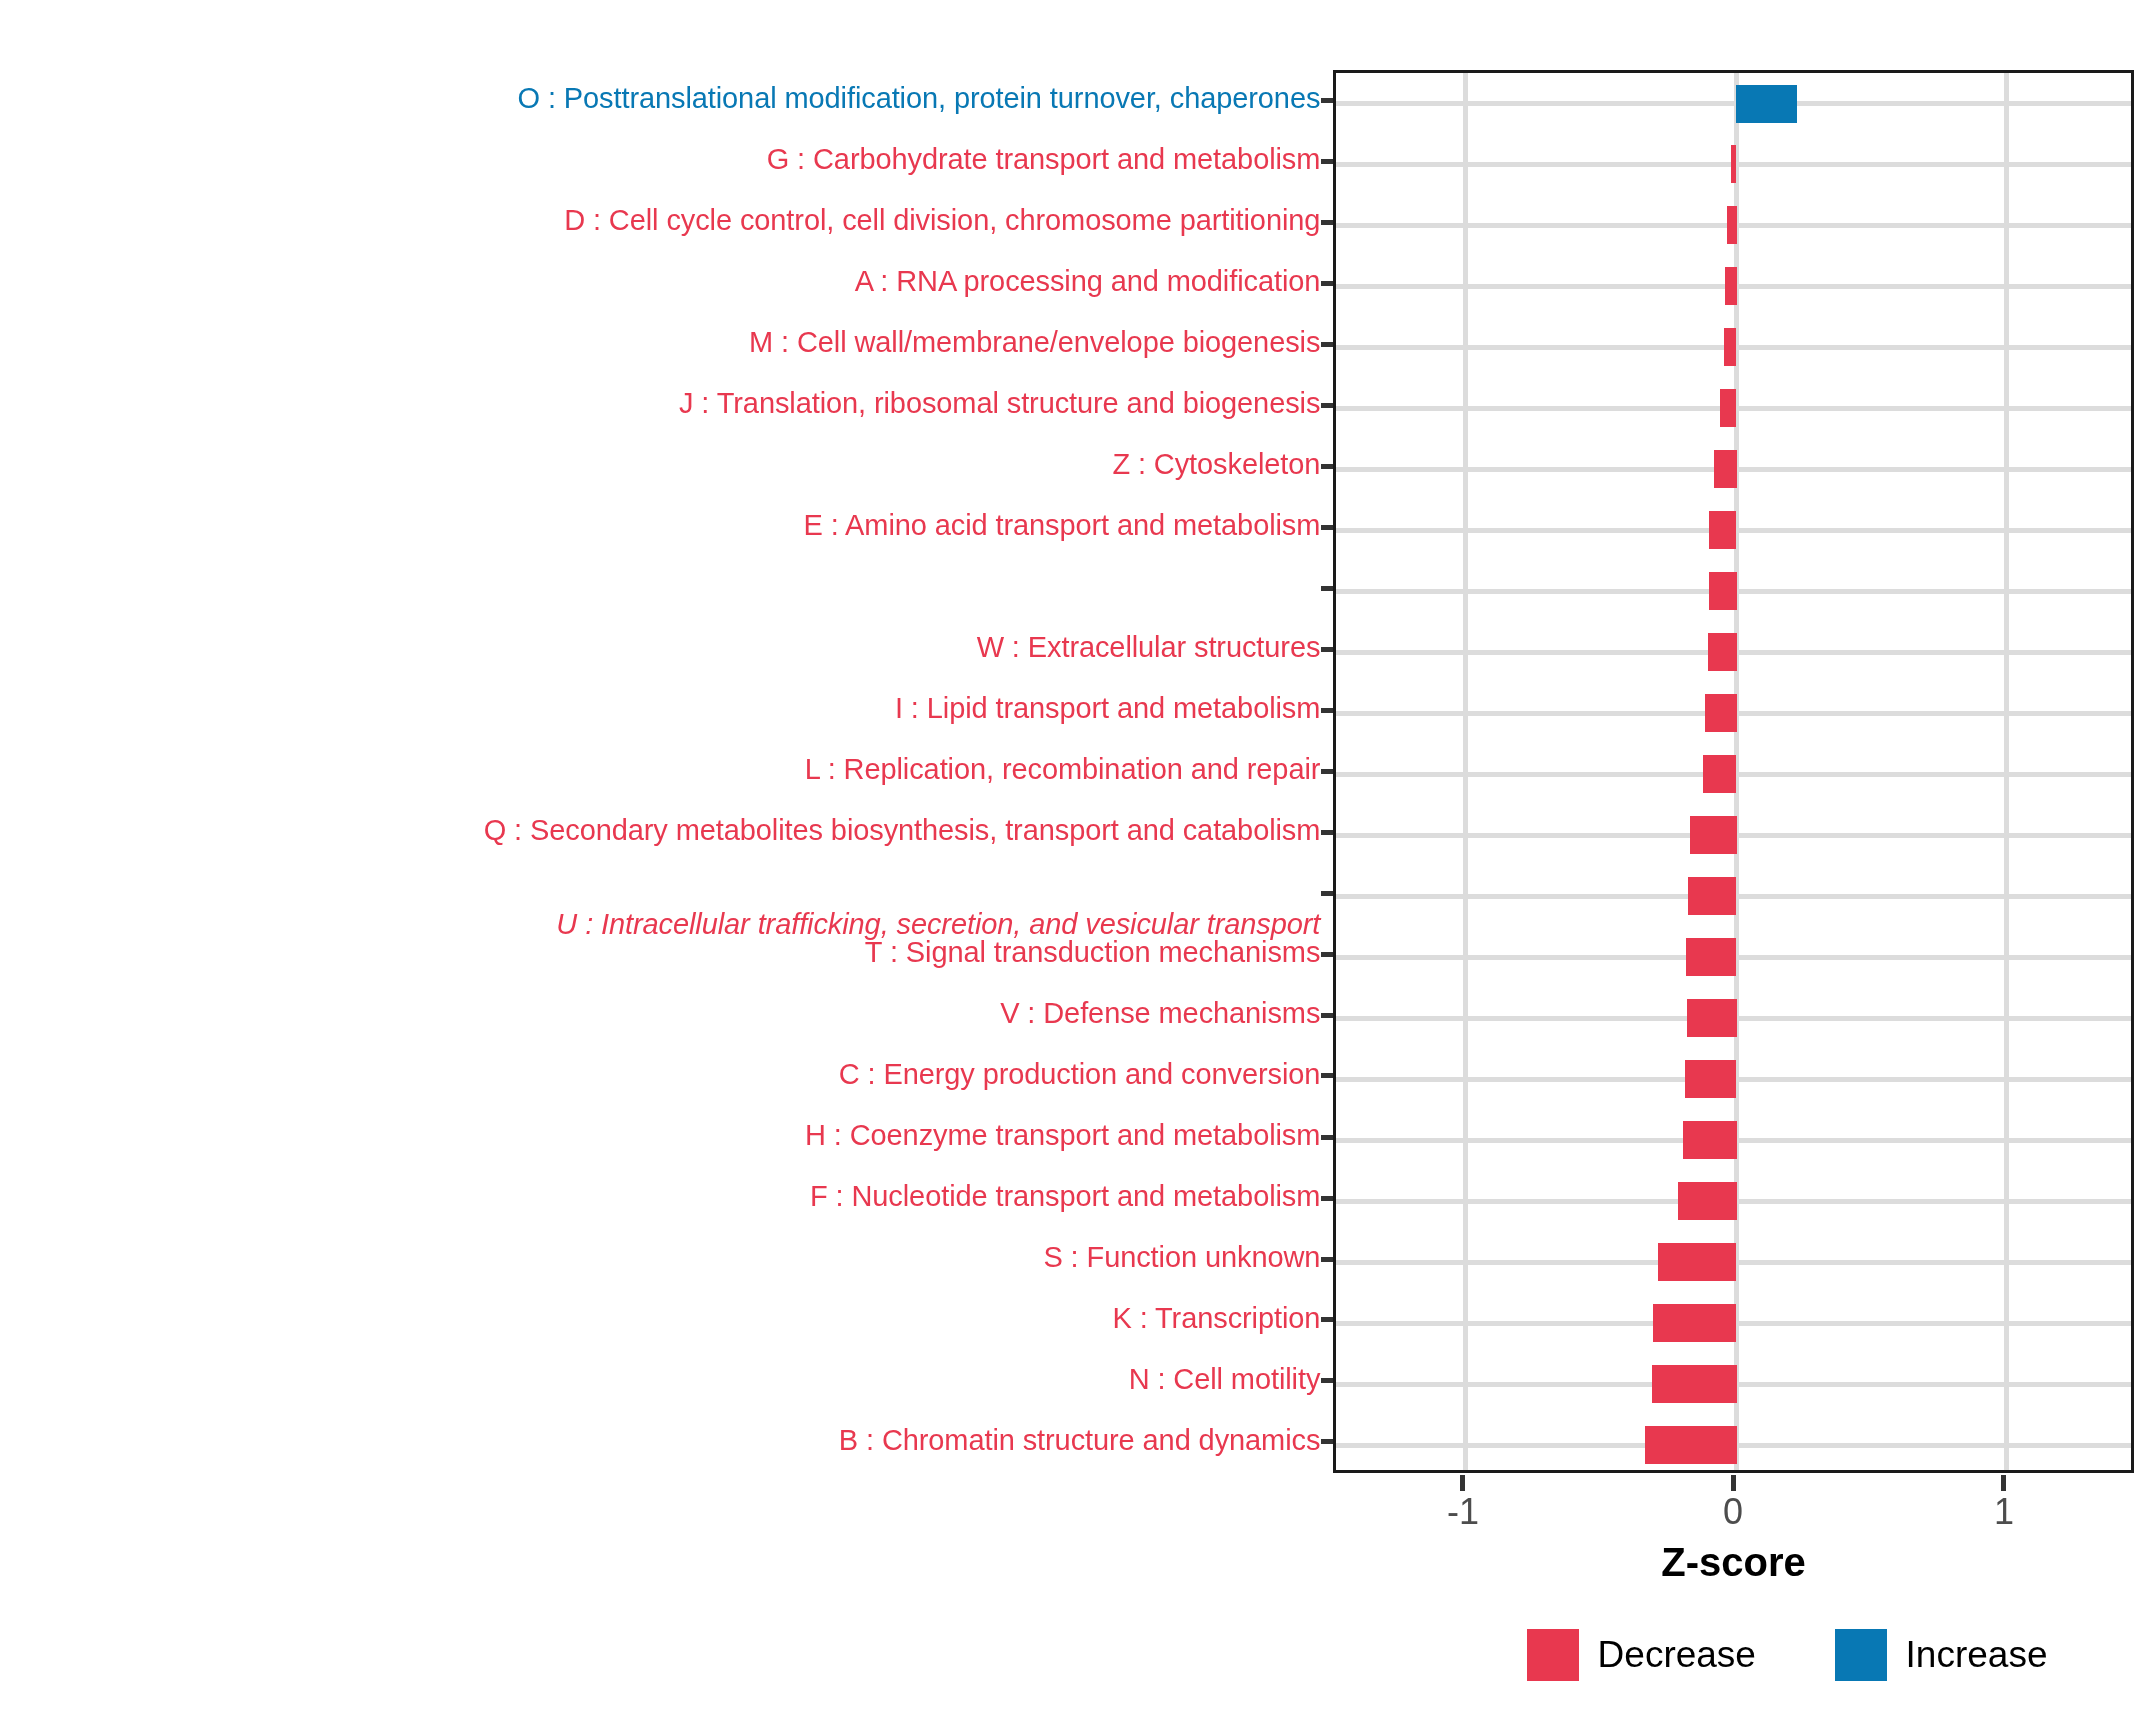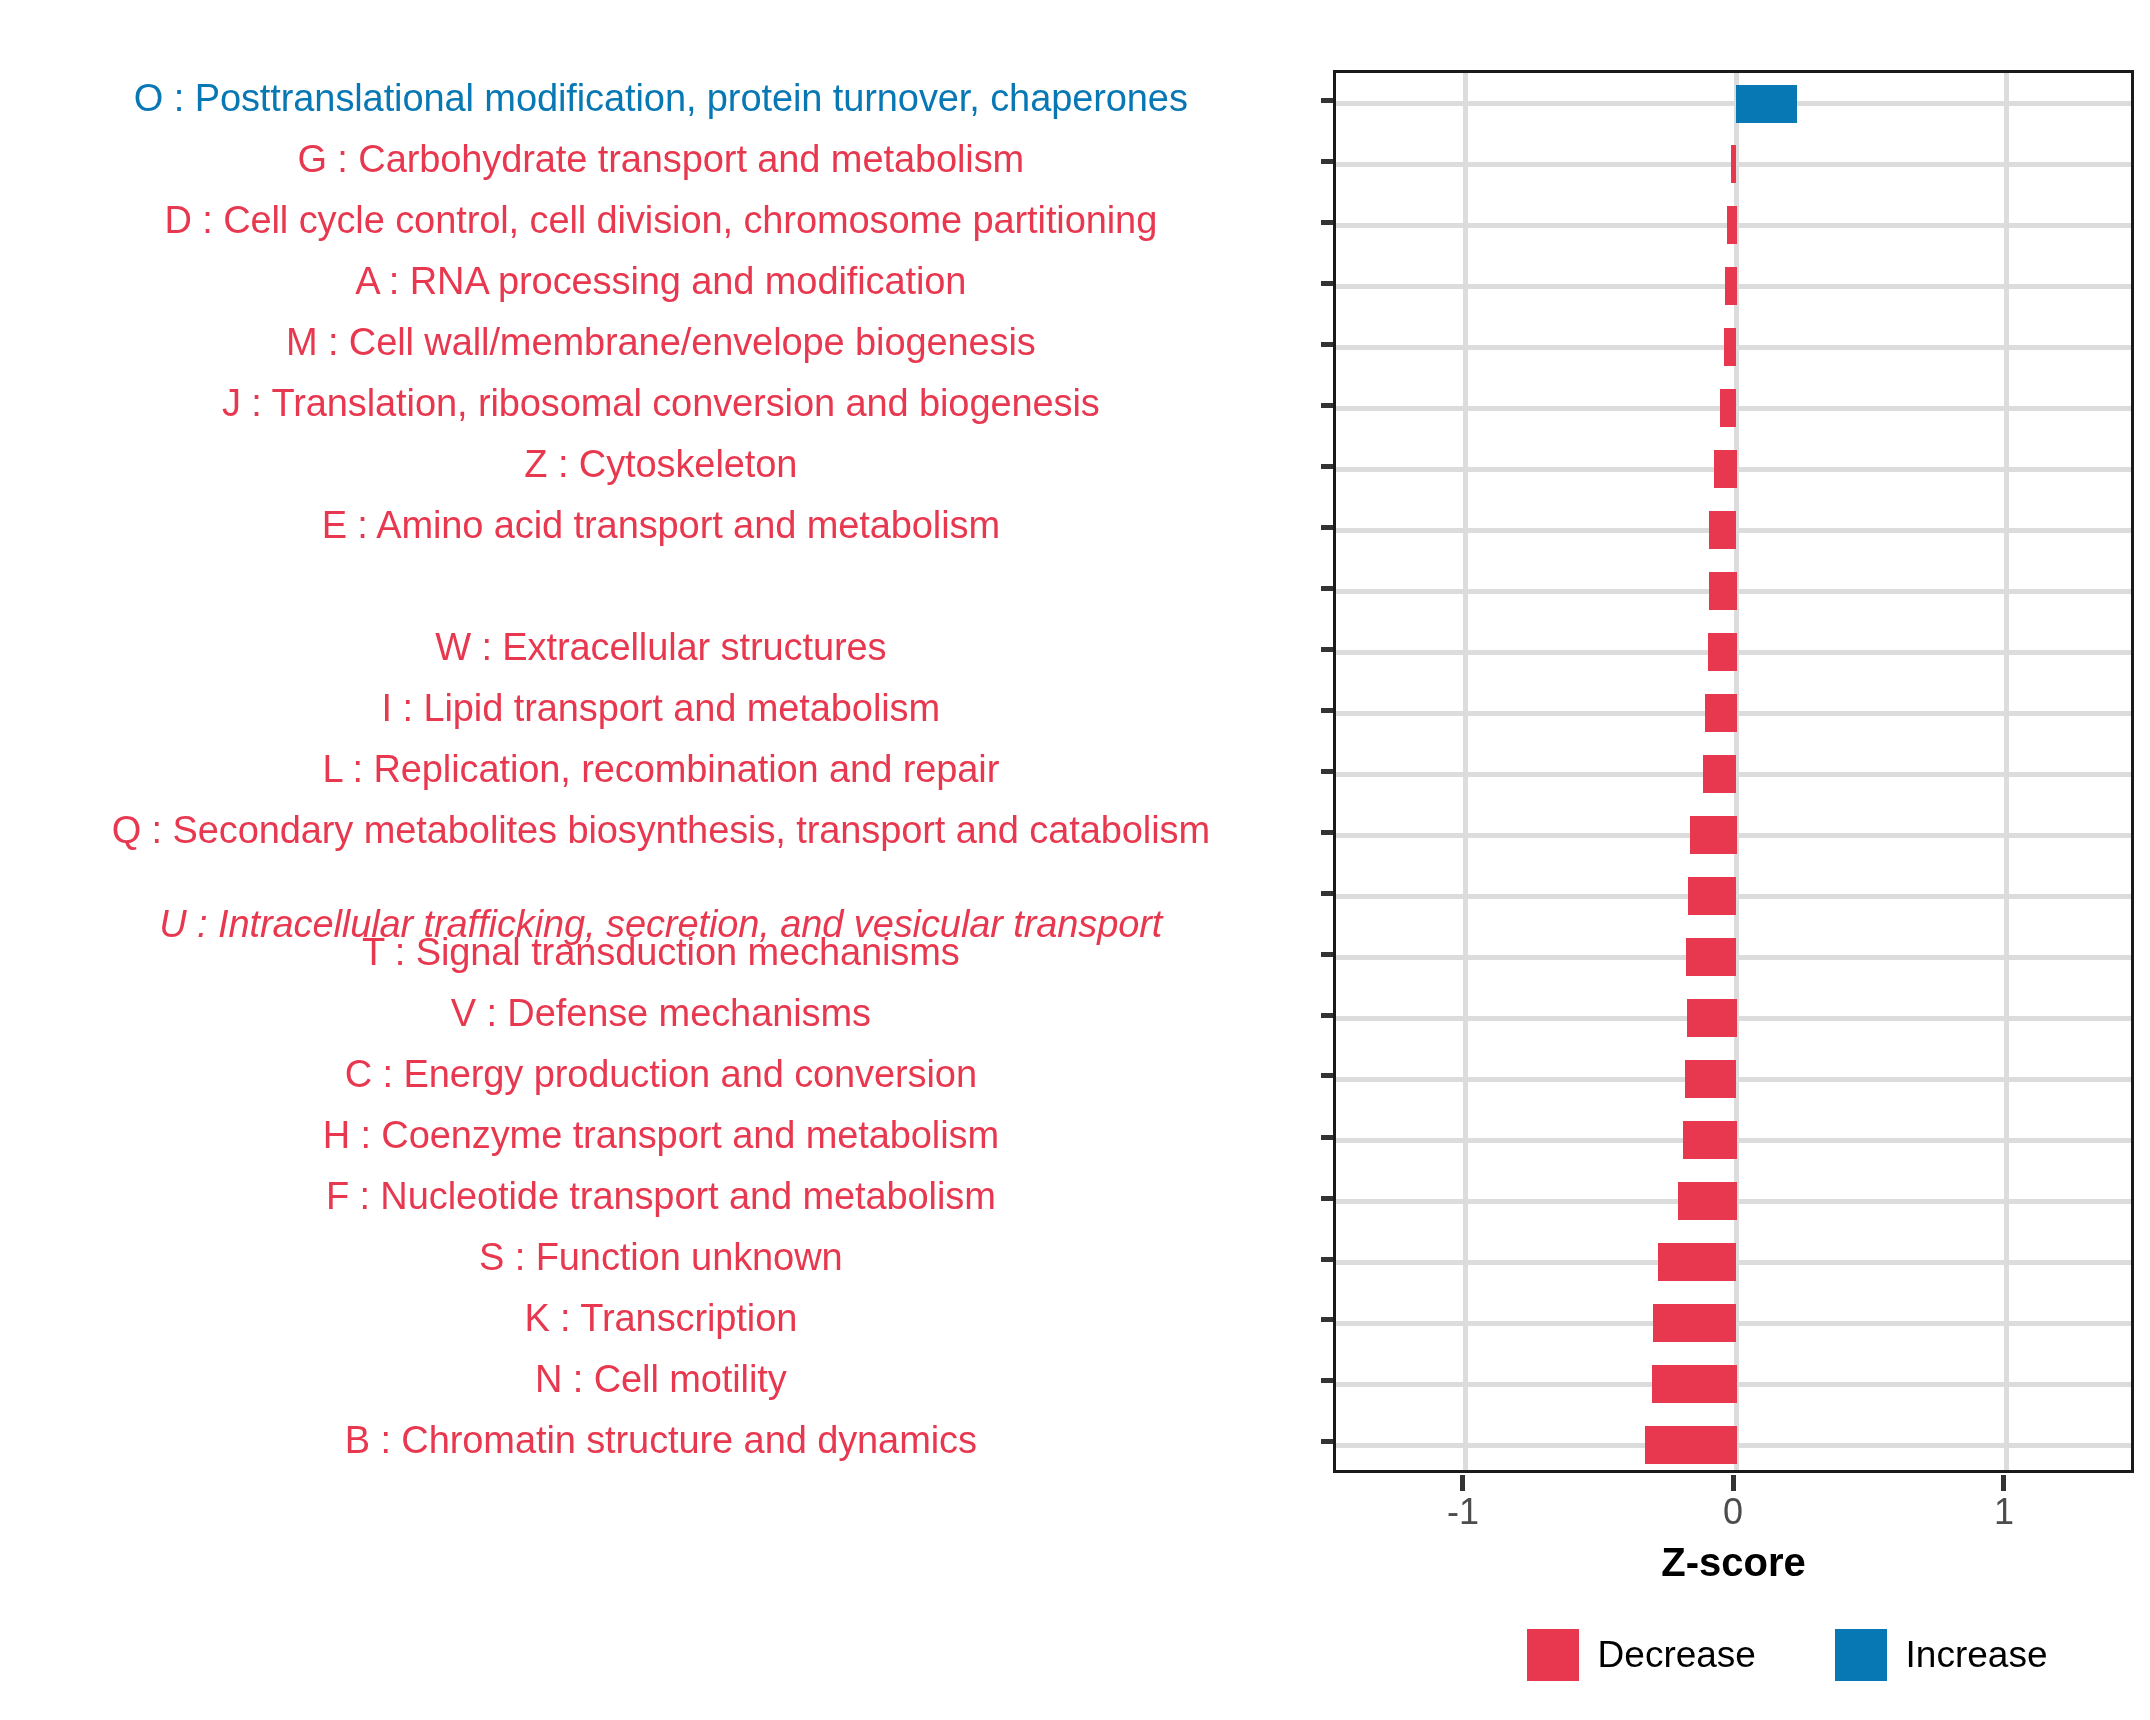--- a/index.html
+++ b/index.html
@@ -27,22 +27,22 @@
     position: absolute;
     left: 0;
     top: 70px;
     width: 1326px;
     height: 1403px;
   }
   .cat-label {
     position: absolute;
     right: 5.7px;
     width: 1319px;
-    text-align: center;
-    font-size: 38px;
+    text-align: right;
+    font-size: 29px;
     line-height: 33px;
     white-space: nowrap;
     letter-spacing: -0.1px;
   }
   .cat-label.decrease { color: #E8384F; }
   .cat-label.increase { color: #0878B4; }
 
   
   #panel {
     position: absolute;
@@ -149,21 +149,21 @@
 <body>
 
 <div id="figure">
 
   <div id="label-column">
       <div class="cat-label increase" style="top: 12px;">O : Posttranslational modification, protein turnover, chaperones</div>
       <div class="cat-label decrease" style="top: 73px;">G : Carbohydrate transport and metabolism</div>
       <div class="cat-label decrease" style="top: 134px;">D : Cell cycle control, cell division, chromosome partitioning</div>
       <div class="cat-label decrease" style="top: 195px;">A : RNA processing and modification</div>
       <div class="cat-label decrease" style="top: 256px;">M : Cell wall/membrane/envelope biogenesis</div>
-      <div class="cat-label decrease" style="top: 317px;">J : Translation, ribosomal conversion and biogenesis</div>
+      <div class="cat-label decrease" style="top: 317px;">J : Translation, ribosomal structure and biogenesis</div>
       <div class="cat-label decrease" style="top: 378px;">Z : Cytoskeleton</div>
       <div class="cat-label decrease" style="top: 439px;">E : Amino acid transport and metabolism</div>
       <div class="cat-label decrease" style="top: 561px;">W : Extracellular structures</div>
       <div class="cat-label decrease" style="top: 622px;">I : Lipid transport and metabolism</div>
       <div class="cat-label decrease" style="top: 683px;">L : Replication, recombination and repair</div>
       <div class="cat-label decrease" style="top: 744px;">Q : Secondary metabolites biosynthesis, transport and catabolism</div>
       <div class="cat-label decrease" style="top: 838px; font-style: italic;">U : Intracellular trafficking, secretion, and vesicular transport</div>
       <div class="cat-label decrease" style="top: 866px; padding-left: 40px;">T : Signal transduction mechanisms</div>
       <div class="cat-label decrease" style="top: 927px;">V : Defense mechanisms</div>
       <div class="cat-label decrease" style="top: 988px;">C : Energy production and conversion</div>

